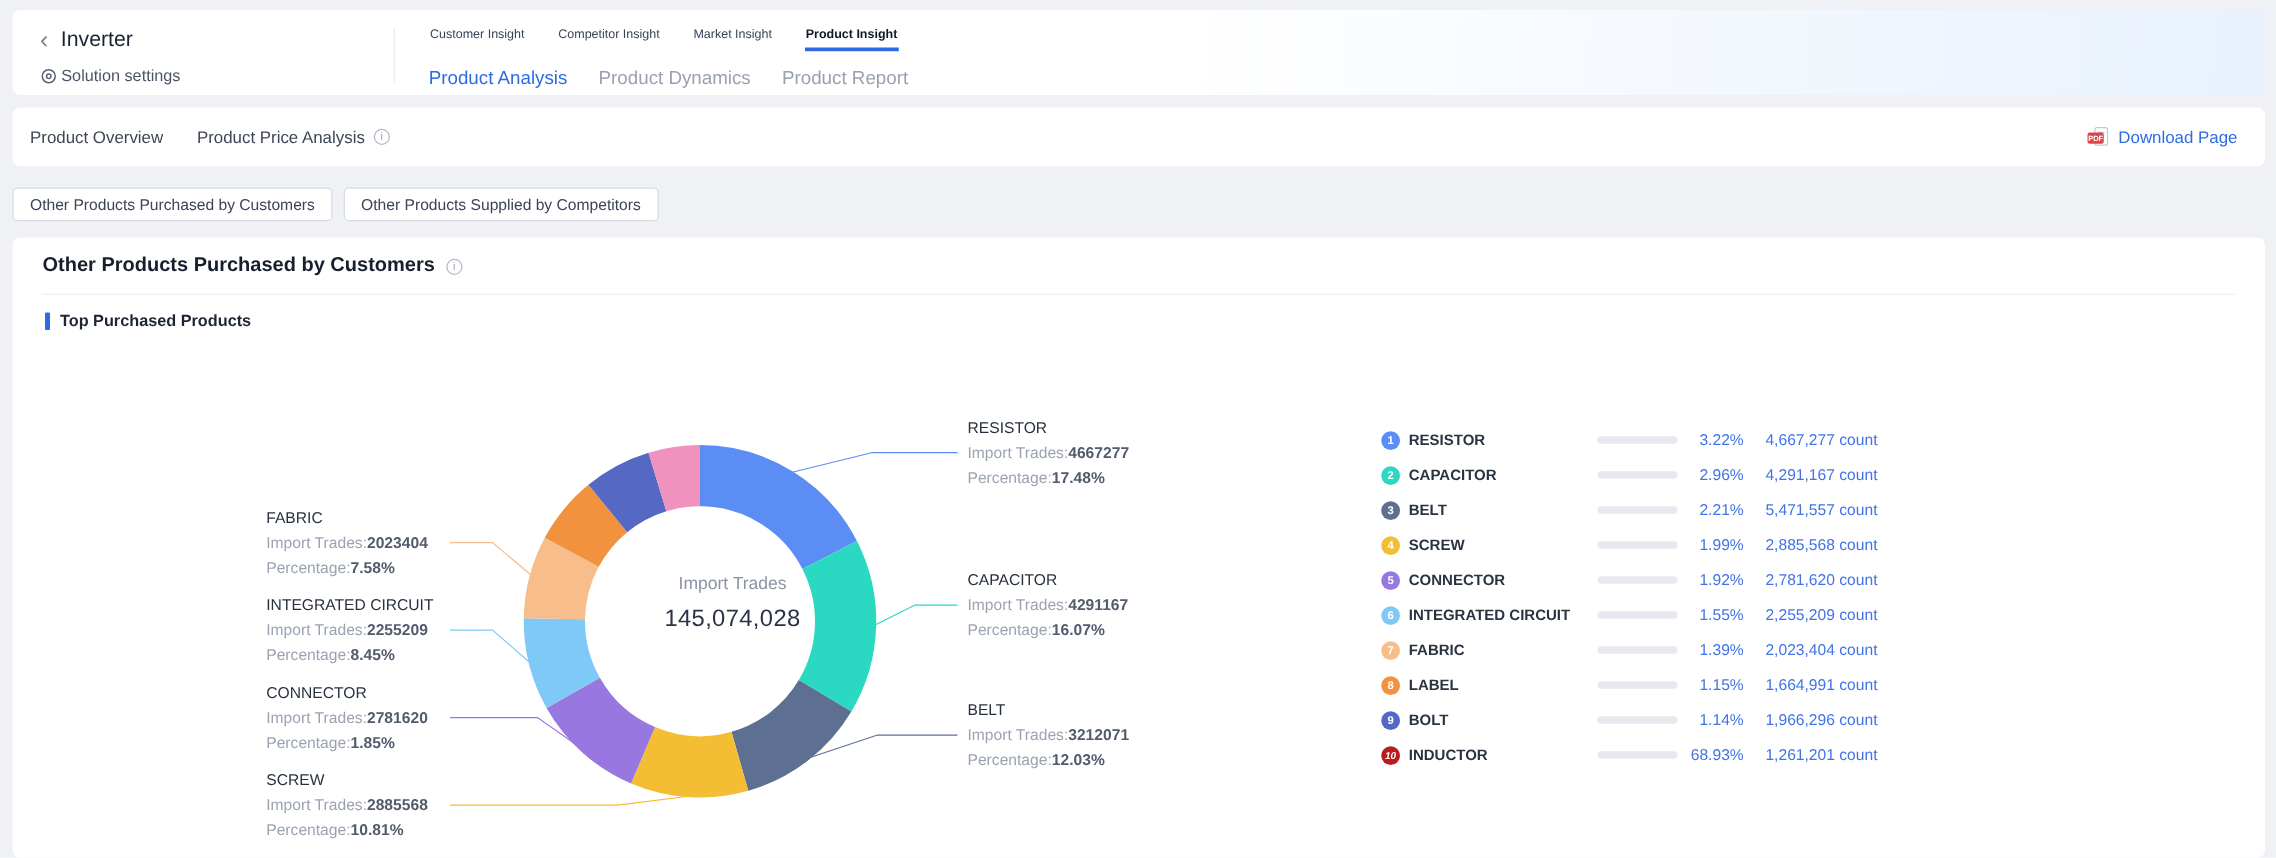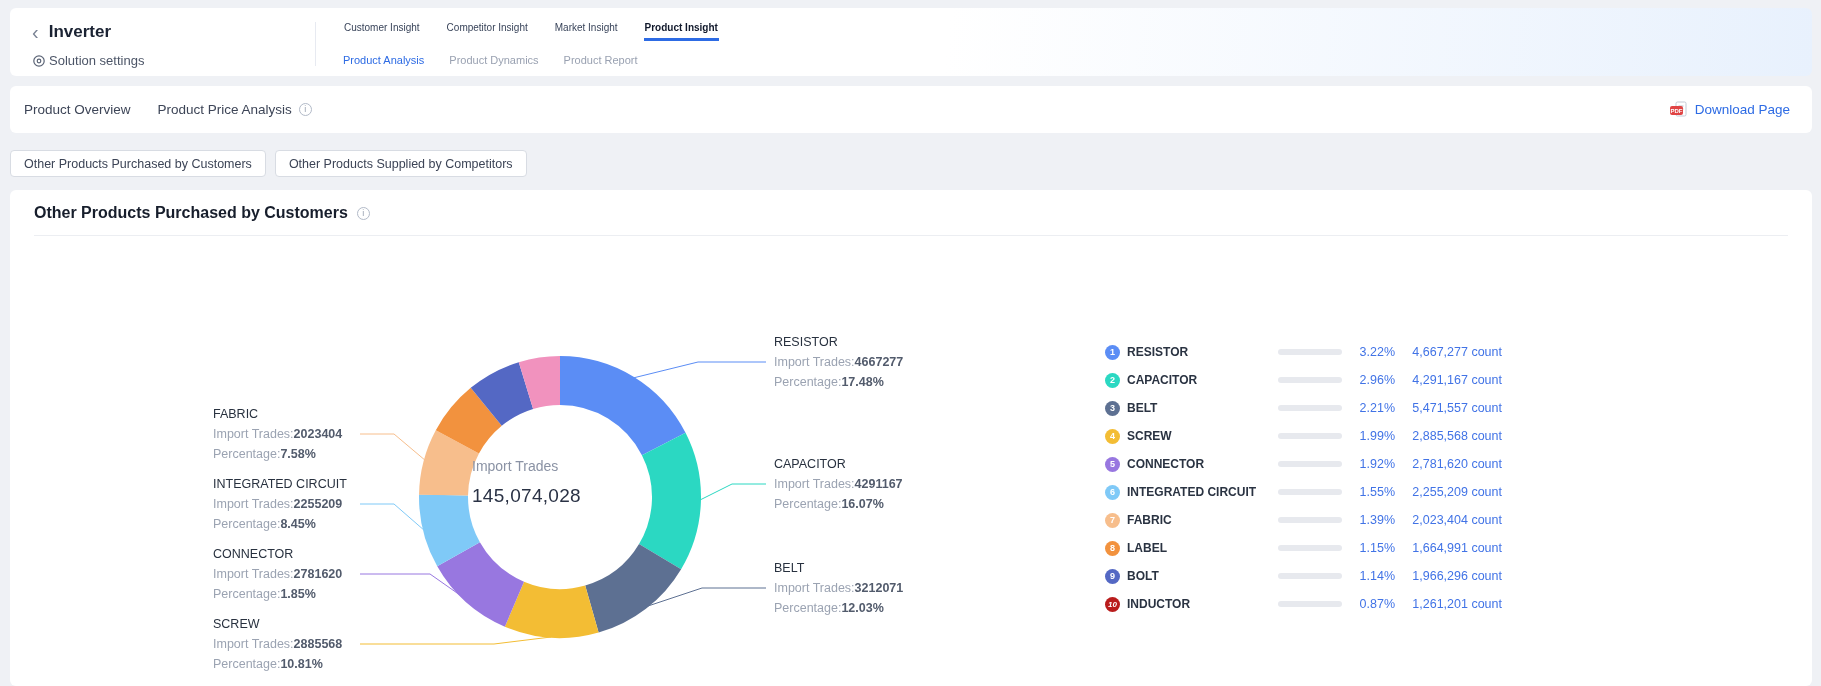--- a/index.html
+++ b/index.html
@@ -7,30 +7,30 @@
   body { background:#EFF1F5; font-family:"Liberation Sans", sans-serif; color:#2A3342; }
   .page { position:relative; width:1821px; height:686px; }
   .card { position:absolute; background:#fff; border-radius:6px; }
 
   
   #header-card { left:10px; top:8px; width:1802px; height:68px;
     background:linear-gradient(95deg,#ffffff 52%,#E8F1FD 100%); }
   .hdr-left { position:absolute; left:22px; top:0; }
   .hdr-title-row { position:absolute; left:0; top:13px; display:flex; align-items:center; white-space:nowrap; }
   .back-btn { font-size:20px; color:#7A8394; line-height:22px; cursor:pointer; margin-right:10px; }
-  .page-title { font-size:17px; font-weight:bold; color:#1B2333; }
+  .page-title { font-size:17px; font-weight:normal; color:#1B2333; }
   .hdr-links { position:absolute; left:0; top:45px; display:flex; gap:26px; white-space:nowrap;flex-direction:column; }
   .hdr-link { display:flex; align-items:center; gap:3px; font-size:13px; color:#4C5567; cursor:pointer; }
   .hdr-link svg { display:block; }
   .hdr-divider { position:absolute; left:305px; top:14px; width:1px; height:44px; background:#E7EAF1; }
   .nav-row1 { position:absolute; left:333px; top:0; display:flex; gap:25px; }
   .nav-tab { font-size:10px; color:#39445A; padding:14px 1px 5px 1px; border-bottom:3px solid transparent; cursor:pointer; white-space:nowrap; }
   .nav-tab.active { color:#10182B; font-weight:bold; border-bottom-color:#2D6BE4; }
   .nav-row2 { position:absolute; left:333px; top:46px; display:flex; gap:25px; }
-  .sub-tab { font-size:11px; color:#99A1B1; cursor:pointer; white-space:nowrap; }
+  .sub-tab { font-size:15px; color:#99A1B1; cursor:pointer; white-space:nowrap; }
   .sub-tab.active { color:#2D6BE4; }
 
   
   #toolbar-card { left:10px; top:86px; width:1802px; height:47px; }
   .tb-tabs { position:absolute; left:14px; top:0; display:flex; gap:27px; height:47px; }
   .tb-tab { position:relative; display:flex; align-items:center; gap:7px; font-size:13.5px; color:#3D4557; cursor:pointer; white-space:nowrap; }
   .tb-tab.active { color:#2D6BE4; }
   .tb-tab.active::after { content:""; position:absolute; left:-2px; right:-2px; bottom:0; height:3px; background:#2D6BE4; border-radius:2px; }
   .info-icon { display:inline-block; width:13px; height:13px; border:1px solid #B2BAC8; border-radius:50%;
     color:#9AA3B2; font-size:9px; line-height:11px; text-align:center; font-style:normal; }
@@ -47,21 +47,21 @@
   .panel-head { display:flex; align-items:center; gap:9px; padding:14px 24px 0 24px; }
   .panel-title { font-size:16px; font-weight:bold; color:#171E2C; white-space:nowrap; }
   .panel-divider { margin:13px 24px 0 24px; border-top:1px solid #ECEEF2; }
   .section-head { display:flex; align-items:center; gap:8px; margin:13px 0 0 26px; }
   .section-bar { width:4px; height:14px; background:#2D6BE4; border-radius:1px; }
   .section-title { font-size:13px; font-weight:bold; color:#1D2534; white-space:nowrap; }
 
   .chart-area { position:absolute; left:0; top:78px; width:1802px; height:418px; }
   #donut-svg { position:absolute; left:405px; top:84px; width:290px; height:290px; }
   #leader-svg { position:absolute; left:0; top:0; width:1802px; height:418px; pointer-events:none; }
-  .donut-center { position:absolute; left:462px; top:190px; width:190px; text-align:left; }
+  .donut-center { position:absolute; left:481px; top:190px; width:190px; text-align:center; }
   .donut-center .c-label { font-size:14px; color:#8A92A4; }
   .donut-center .c-value { margin-top:11px; font-size:19px; font-weight:500; color:#2A3245; letter-spacing:.3px; }
 
   .callout { position:absolute; white-space:nowrap; }
   .co-name { font-size:12.5px; font-weight:500; color:#28313F; line-height:20px; }
   .co-line { font-size:12.5px; color:#9BA3B2; line-height:20px; }
   .co-line b { color:#525B6C; font-weight:bold; }
 
   .rank-list { position:absolute; left:1095px; top:70px; }
   .rank-row { display:grid; grid-template-columns:22px 151px 64px 53px 107px; align-items:center; height:28px; cursor:pointer; }
@@ -149,20 +149,24 @@
       <button class="filter-btn">Other Products Purchased by Customers</button>
       <button class="filter-btn">Other Products Supplied by Competitors</button>
     </div>
 
   <div class="card" id="main-card">
     <div class="panel-head">
       <span class="panel-title">Other Products Purchased by Customers</span>
       <span class="info-icon">i</span>
     </div>
     <div class="panel-divider"></div>
+    <div class="section-head">
+      <span class="section-bar"></span>
+      <span class="section-title">Top Purchased Products</span>
+    </div>
 
     <div class="chart-area">
       <svg id="leader-svg" viewBox="0 0 1802 418">
           <polyline points="623,110 688,94 756,94" fill="none" stroke="#5B8DF5" stroke-width="1"></polyline>
           <polyline points="690,232 722,216 756,216" fill="none" stroke="#2BD8C2" stroke-width="1"></polyline>
           <polyline points="635,339 692,320 756,320" fill="none" stroke="#5D7092" stroke-width="1"></polyline>
           <polyline points="541,369 484,376 350,376" fill="none" stroke="#F3BD34" stroke-width="1"></polyline>
           <polyline points="457,332 420,306 350,306" fill="none" stroke="#9877E0" stroke-width="1"></polyline>
           <polyline points="415,263 384,236 350,236" fill="none" stroke="#7FC9F7" stroke-width="1"></polyline>
           <polyline points="416,193 384,166 350,166" fill="none" stroke="#F7BE8C" stroke-width="1"></polyline>
@@ -281,20 +285,20 @@
             <span class="rk-badge" style="background: rgb(84, 104, 196);">9</span>
             <span class="rk-name">BOLT</span>
             <span class="rk-bar"><span class="rk-fill" style="width: 3px;"></span></span>
             <span class="rk-pct">1.14%</span>
             <span class="rk-count">1,966,296 count</span>
           </div>
           <div class="rank-row">
             <span class="rk-badge" style="background: #b91c1c; font-size: 8px; font-style: italic;">10</span>
             <span class="rk-name">INDUCTOR</span>
             <span class="rk-bar"><span class="rk-fill" style="width: 3px;"></span></span>
-            <span class="rk-pct">0.87%</span>
+            <span class="rk-pct">68.93%</span>
             <span class="rk-count">1,261,201 count</span>
           </div>
         </div>
     </div>
   </div>
 
 </div>
 
 </body></html>

